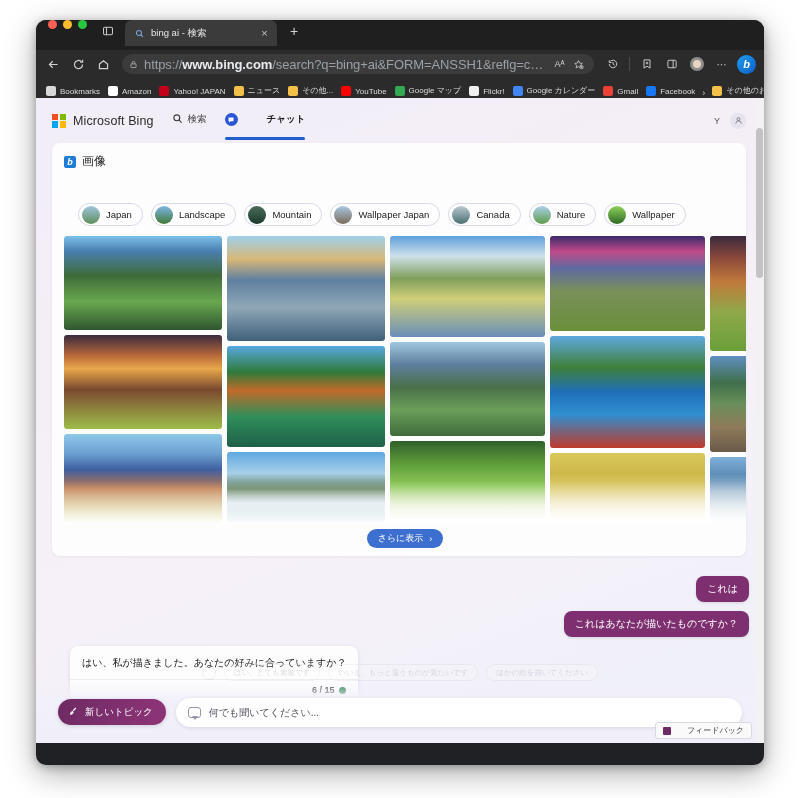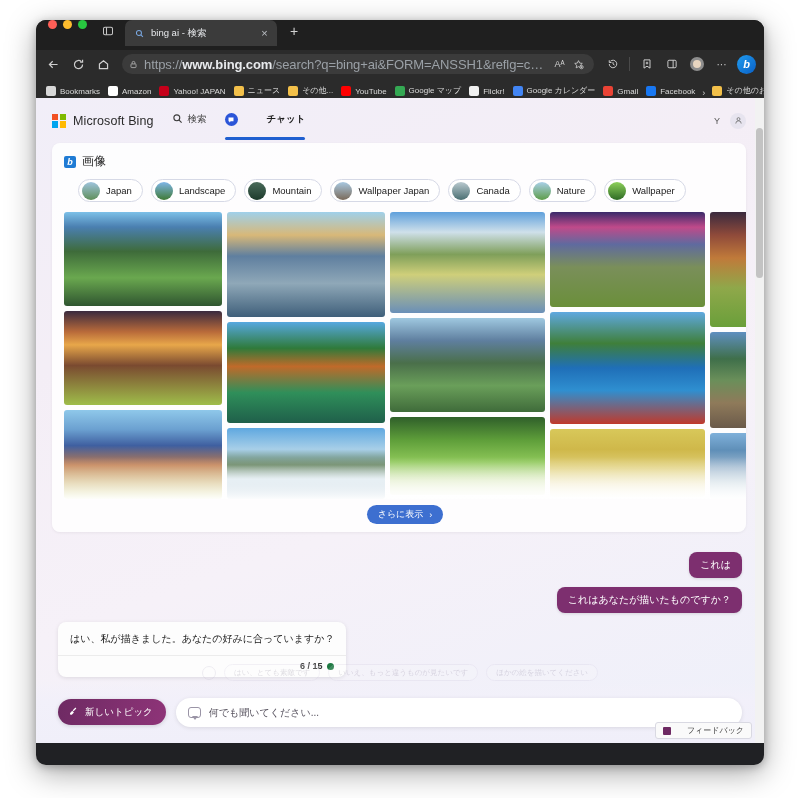--- a/index.html
+++ b/index.html
@@ -242,20 +242,21 @@
   .chip {
     display: flex; align-items: center; gap: 6px;
     height: 23px;
     padding: 0 10px 0 3px;
     border: 1px solid #d6d9e6;
     border-radius: 14px;
     background: #fff;
     font-size: 9.5px;
     color: #1b1b1b;
     flex: none;
+    margin-top: 24px;
   }
   .chip .thumb {
     width: 18px; height: 18px; border-radius: 50%;
     flex: none;
   }
 
   
   #grid {
     display: flex;
     gap: 5px;
@@ -277,21 +278,21 @@
     display: flex; align-items: center; gap: 6px;
     background: #3d6fd0;
     color: #fff;
     border-radius: 12px;
     height: 19px;
     padding: 0 11px;
     font-size: 9px;
   }
 
   
-  #chat { padding: 20px 22px 0 22px; }
+  #chat { padding: 20px 15px 0 22px; margin-left: 12px; }
   .row-user { display: flex; justify-content: flex-end; margin-bottom: 9px; }
   .row-bot  { display: flex; justify-content: flex-start; }
   .bub-user {
     background: #7d2f6f;
     color: #fff;
     font-size: 10px;
     padding: 6px 11px;
     border-radius: 8px;
     box-shadow: 0 1px 3px rgba(0,0,0,0.12);
   }

